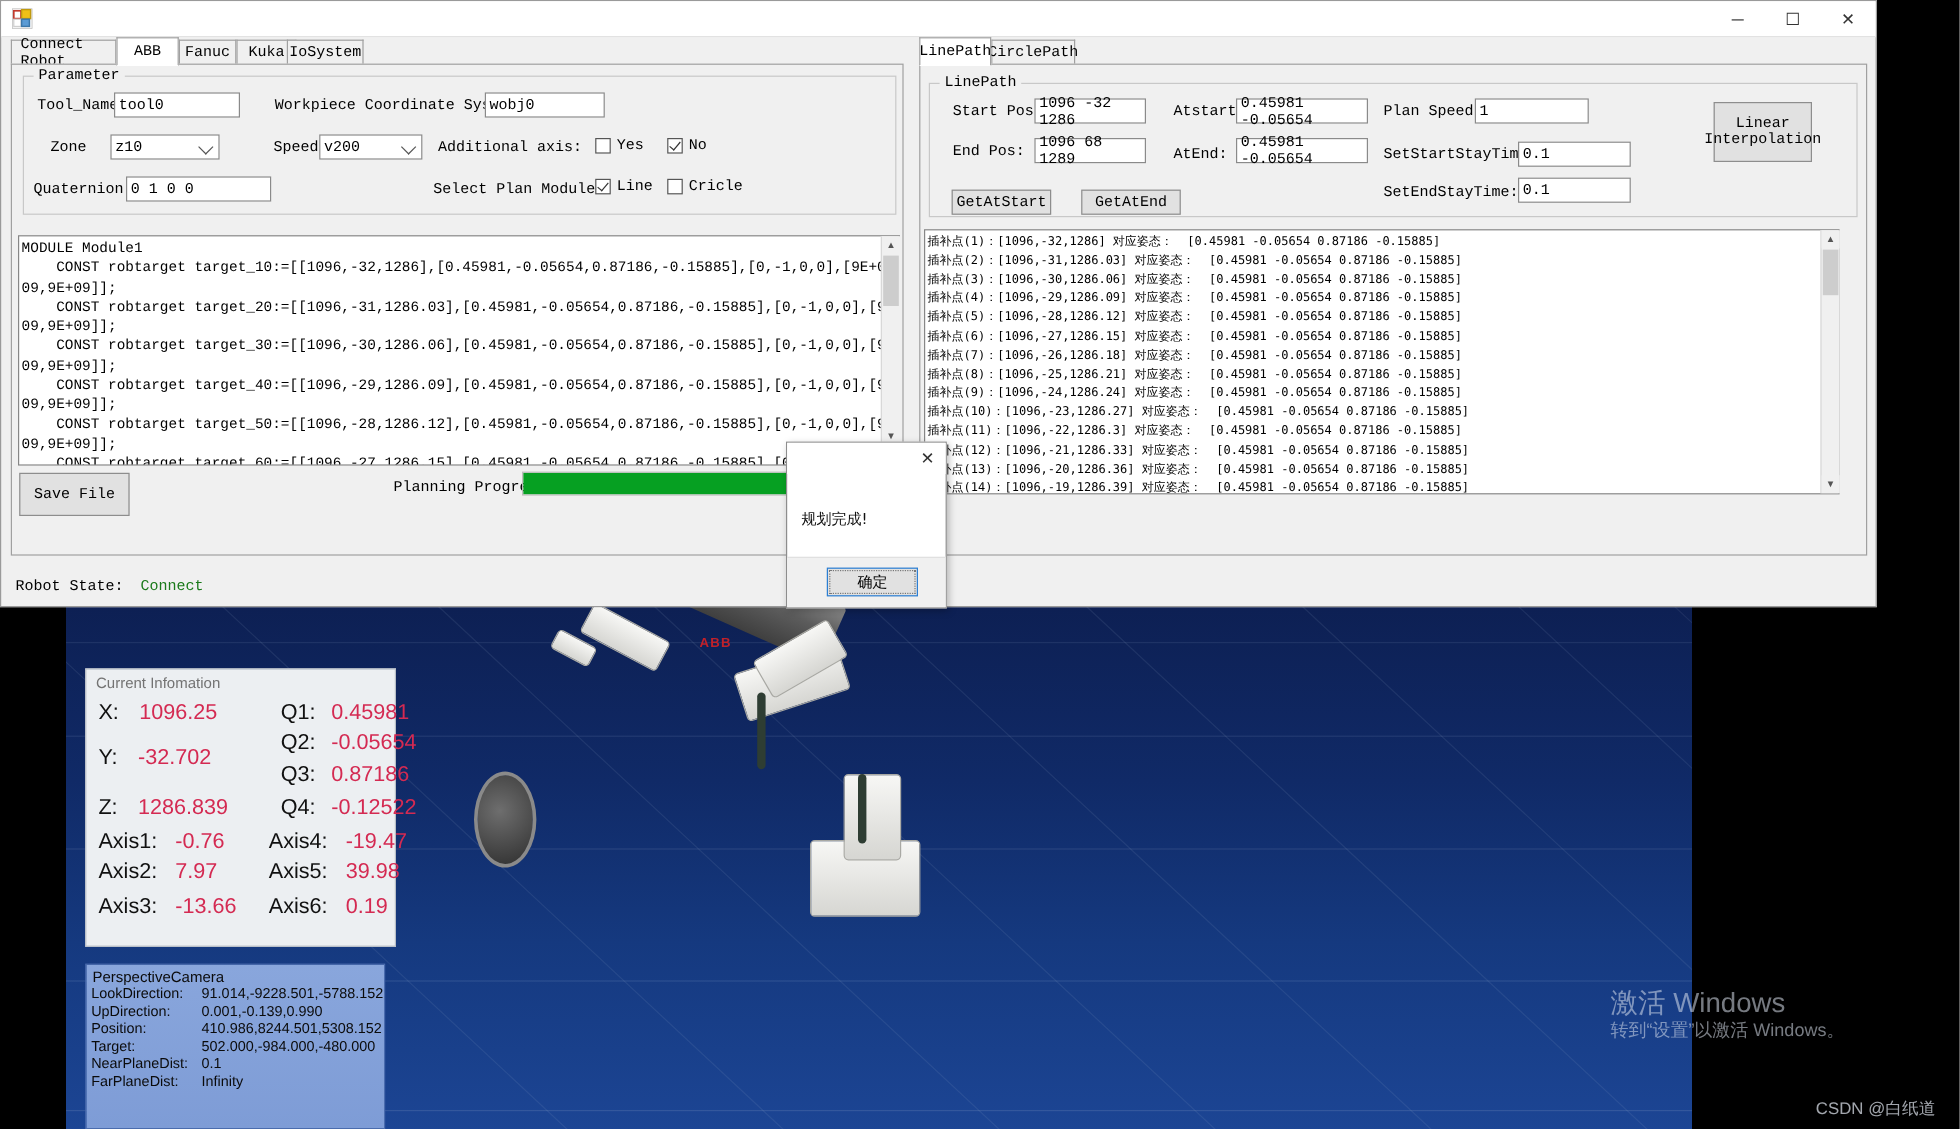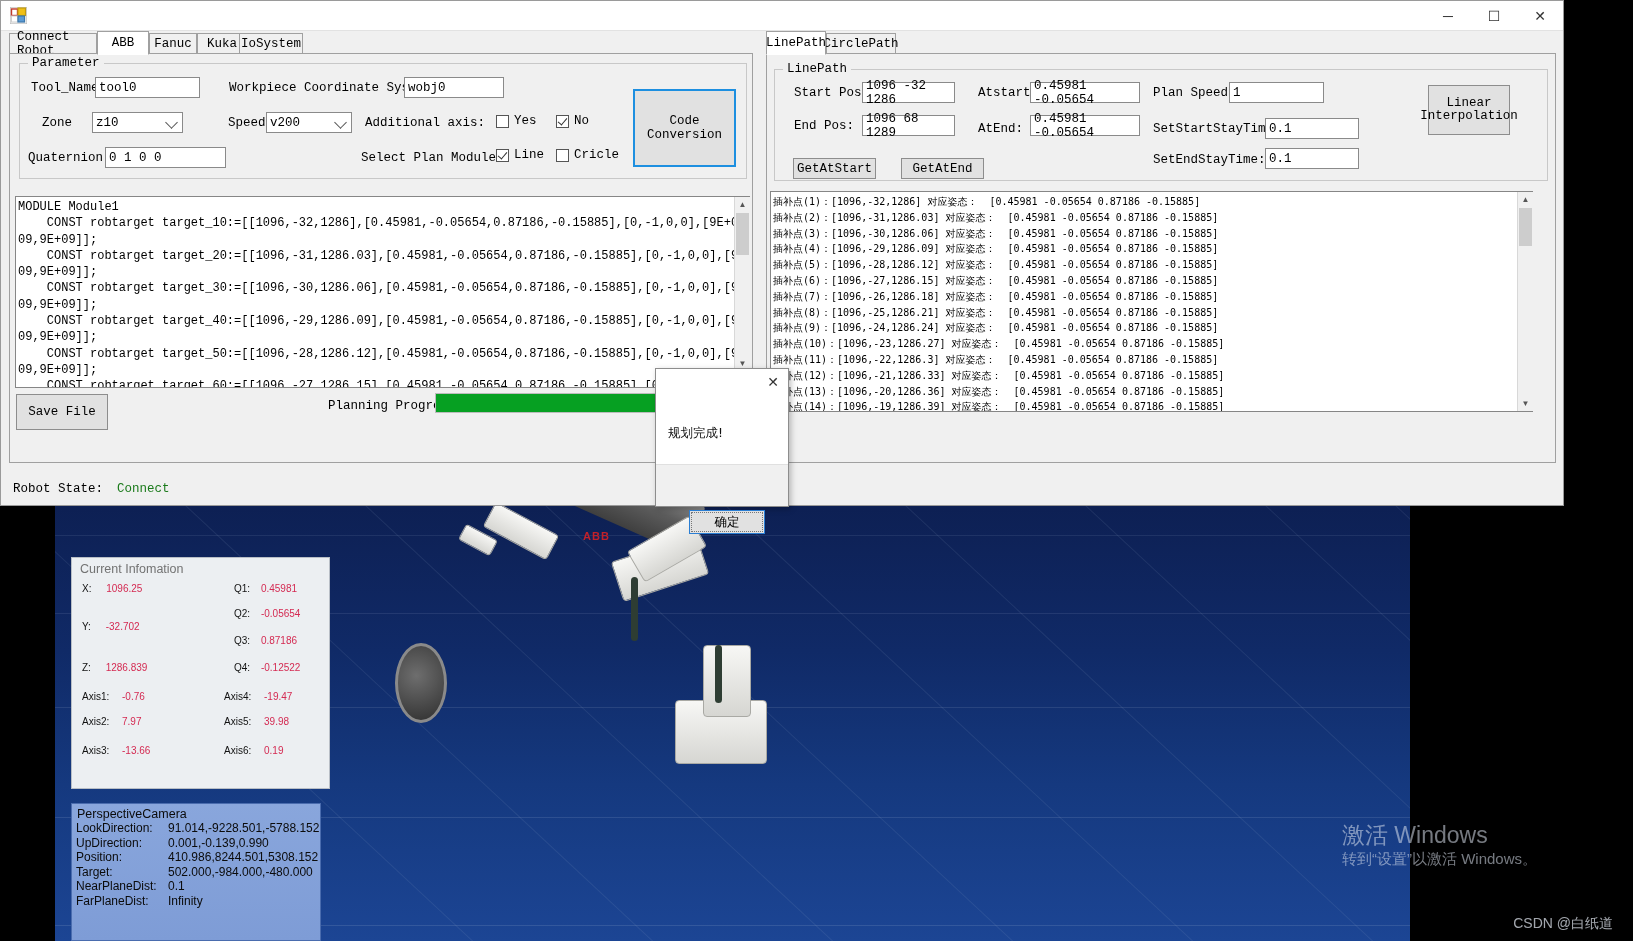--- a/index.html
+++ b/index.html
@@ -23,21 +23,21 @@
 
   
   #currentInfo{
     position:absolute;left:71px;top:557px;width:257px;height:230px;
     background:#eceff2;border:1px solid #b8bec6;
     font-size:12.5px;color:#111;
   }
   #currentInfo .grp-title{
     position:absolute;left:8px;top:4px;font-size:12.5px;color:#737373;
   }
-  .ci-row{position:absolute;font-size:10px;white-space:nowrap;}
+  .ci-row{position:absolute;font-size:18px;white-space:nowrap;}
   .ci-lab{color:#111;}
   .ci-val{color:#d42a52;}
 
   
   #camPanel{
     position:absolute;left:71px;top:803px;width:250px;height:138px;
     background:linear-gradient(180deg,#89a6dc 0%,#7e9cd6 100%);
     border:1px solid #4a6cae;
     font-size:12px;color:#0b0b0b;padding:2px 0 0 4px;box-sizing:border-box;
   }
@@ -176,21 +176,21 @@
   #modal .mmsg{
     position:absolute;left:12px;top:56px;font-size:12.5px;color:#111;
     font-family:"DejaVu Sans",sans-serif;
   }
   #modal .mfoot{position:absolute;left:0;right:0;bottom:0;height:41px;background:#f0f0f0;
     border-top:1px solid #e0e0e0;}
   #modal .mok{
     position:absolute;left:33px;top:8px;width:76px;height:24px;box-sizing:border-box;
     background:#e1e1e1;border:1px solid #2b7fd4;outline:1px dotted #777;outline-offset:-3px;
     display:flex;align-items:center;justify-content:center;
-    font-size:12.5px;color:#000;font-family:Liberation Sans, sans-serif;margin-top:37px;
+    font-size:12.5px;color:#000;font-family:Liberation Sans, sans-serif;
   }
 </style>
 </head>
 <body>
 
 <div id="viewport">
 
   <div class="grid-line gl-h" style="top:40px;opacity:.30"></div>
   <div class="grid-line gl-h" style="top:118px;opacity:.34"></div>
   <div class="grid-line gl-h" style="top:212px;opacity:.38"></div>
@@ -383,21 +383,20 @@
   <span class="lbl" style="left:360px;top:150px;">Select Plan Module:</span>
   <div class="chk" style="left:495px;top:147px;">
     <span class="box on"></span>
     <span>Line</span>
   </div>
   <div class="chk" style="left:555px;top:147px;">
     <span class="box"></span>
     <span>Cricle</span>
   </div>
 
-  <div class="btn accent" style="left:632px;top:88px;width:103px;height:78px;">Code Conversion</div>
 
   <div class="txtarea" style="left:14px;top:195px;width:735px;height:192px;">MODULE Module1
     CONST robtarget target_10:=[[1096,-32,1286],[0.45981,-0.05654,0.87186,-0.15885],[0,-1,0,0],[9E+09,0.21,-57,9E+09,9E+
 09,9E+09]];
     CONST robtarget target_20:=[[1096,-31,1286.03],[0.45981,-0.05654,0.87186,-0.15885],[0,-1,0,0],[9E+09,0.21,-57,9E+09,9E+
 09,9E+09]];
     CONST robtarget target_30:=[[1096,-30,1286.06],[0.45981,-0.05654,0.87186,-0.15885],[0,-1,0,0],[9E+09,0.21,-57,9E+09,9E+
 09,9E+09]];
     CONST robtarget target_40:=[[1096,-29,1286.09],[0.45981,-0.05654,0.87186,-0.15885],[0,-1,0,0],[9E+09,0.21,-57,9E+09,9E+
 09,9E+09]];

